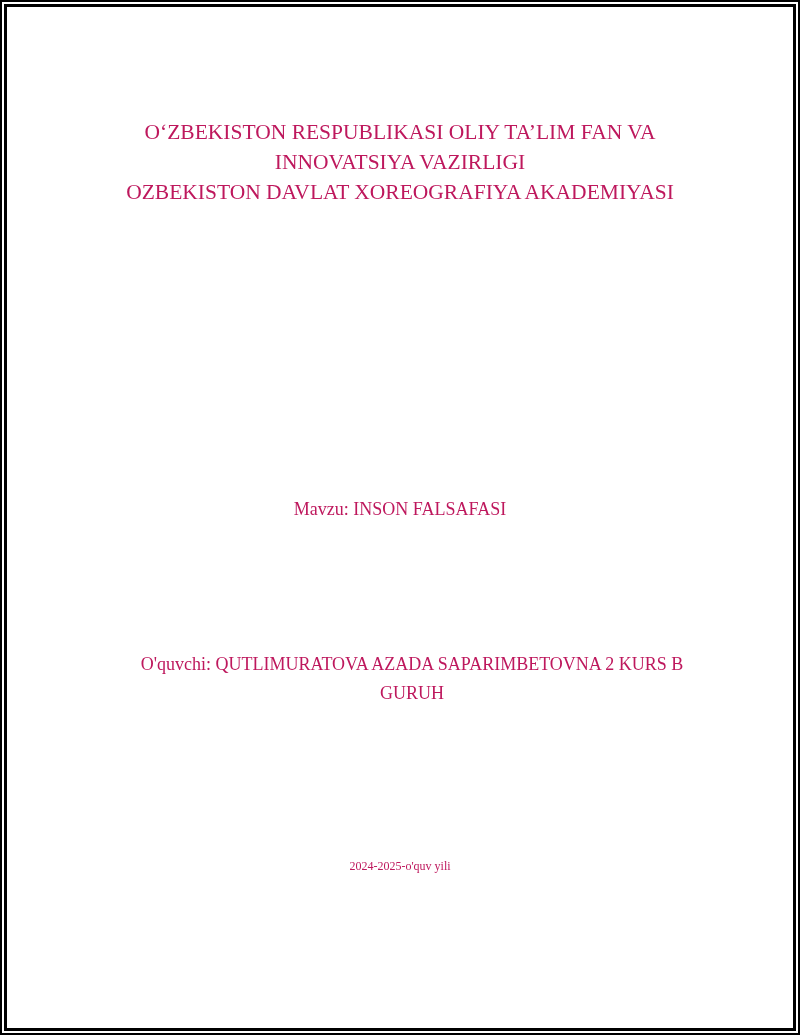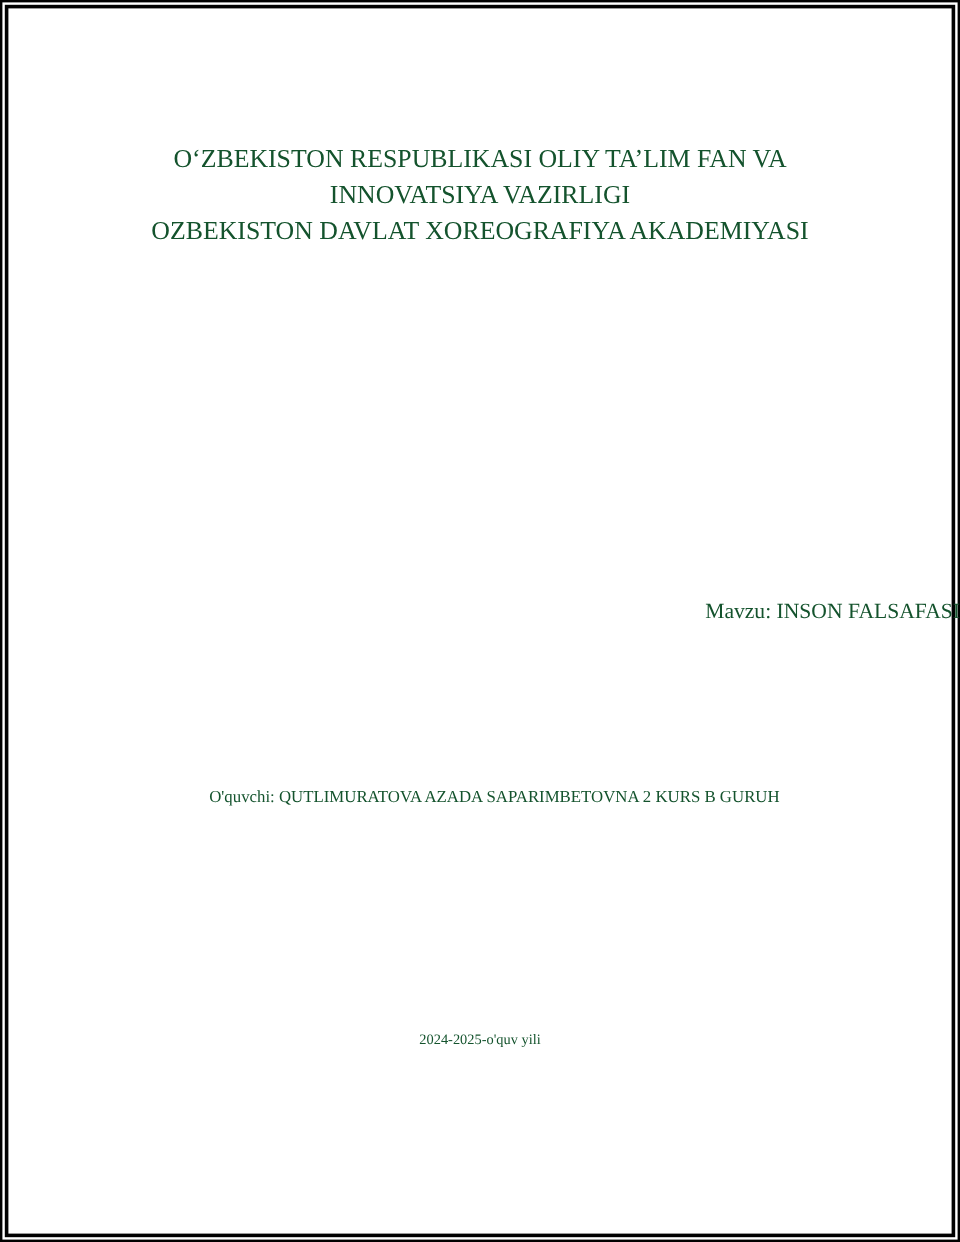--- a/index.html
+++ b/index.html
@@ -5,21 +5,21 @@
   html, body {
     margin: 0;
     padding: 0;
     background: #888;
   }
   .page {
     position: relative;
     width: 800px;
     height: 1035px;
     background: #ffffff;
-    color: #14532d;
+    color: #be185d;
     font-family: "Liberation Serif", "DejaVu Serif", serif;
     overflow: hidden;
     margin: 0 auto;
   }
   
   .frame-outer {
     position: absolute;
     inset: 0;
     border: 2px solid #000;
     padding: 2px;
@@ -52,25 +52,24 @@
     top: 345px;
     font-size: 69px;
     font-weight: bold;
     line-height: 80px;
     letter-spacing: 0.5px;
   }
   .topic-line {
     top: 497px;
     font-size: 18px;
     line-height: 24px;
-    text-align: right;
   }
   .student-line {
     top: 650px;
-    font-size: 14px;
+    font-size: 18px;
     line-height: 29px;
     padding-left: 24px;
   }
   .student-line .wrap-limit {
     max-width: 585px;
     margin: 0 auto;
   }
   .year-line {
     top: 858px;
     font-size: 12px;

